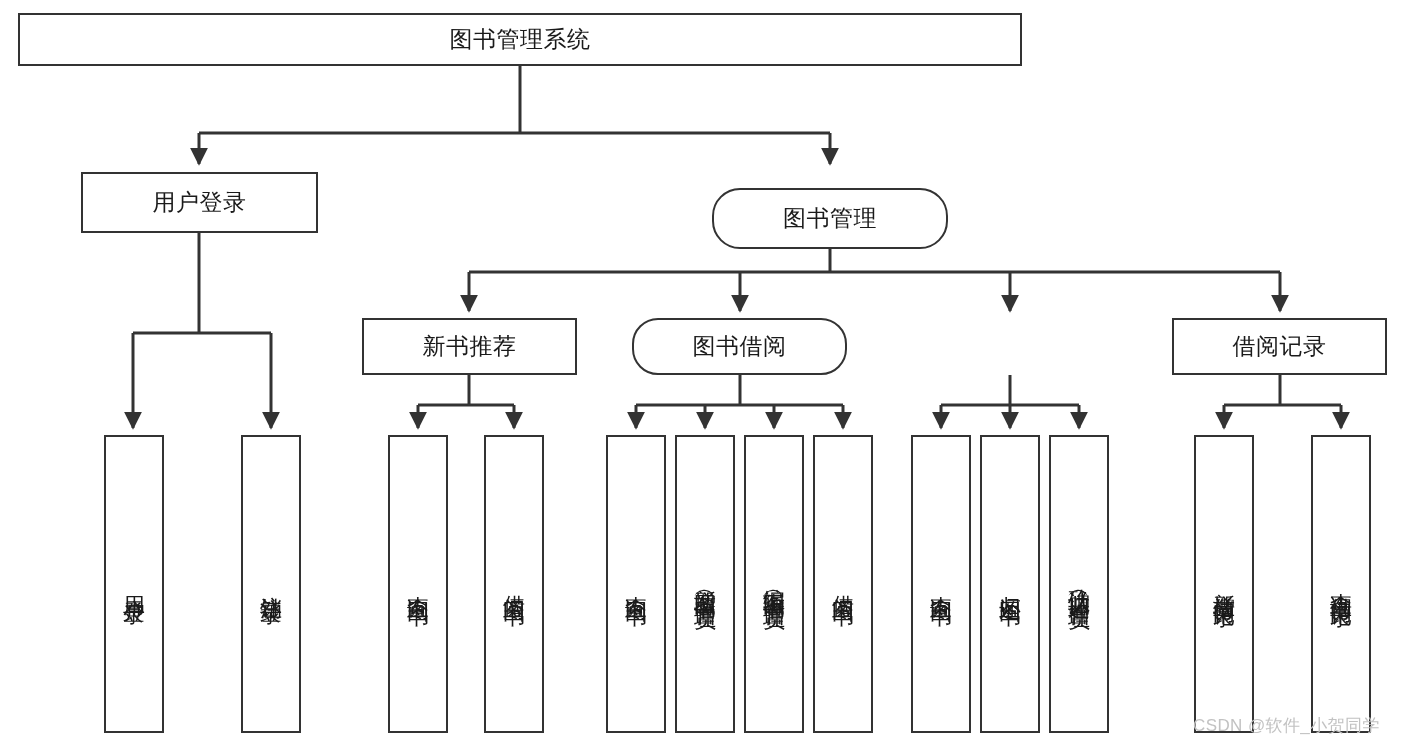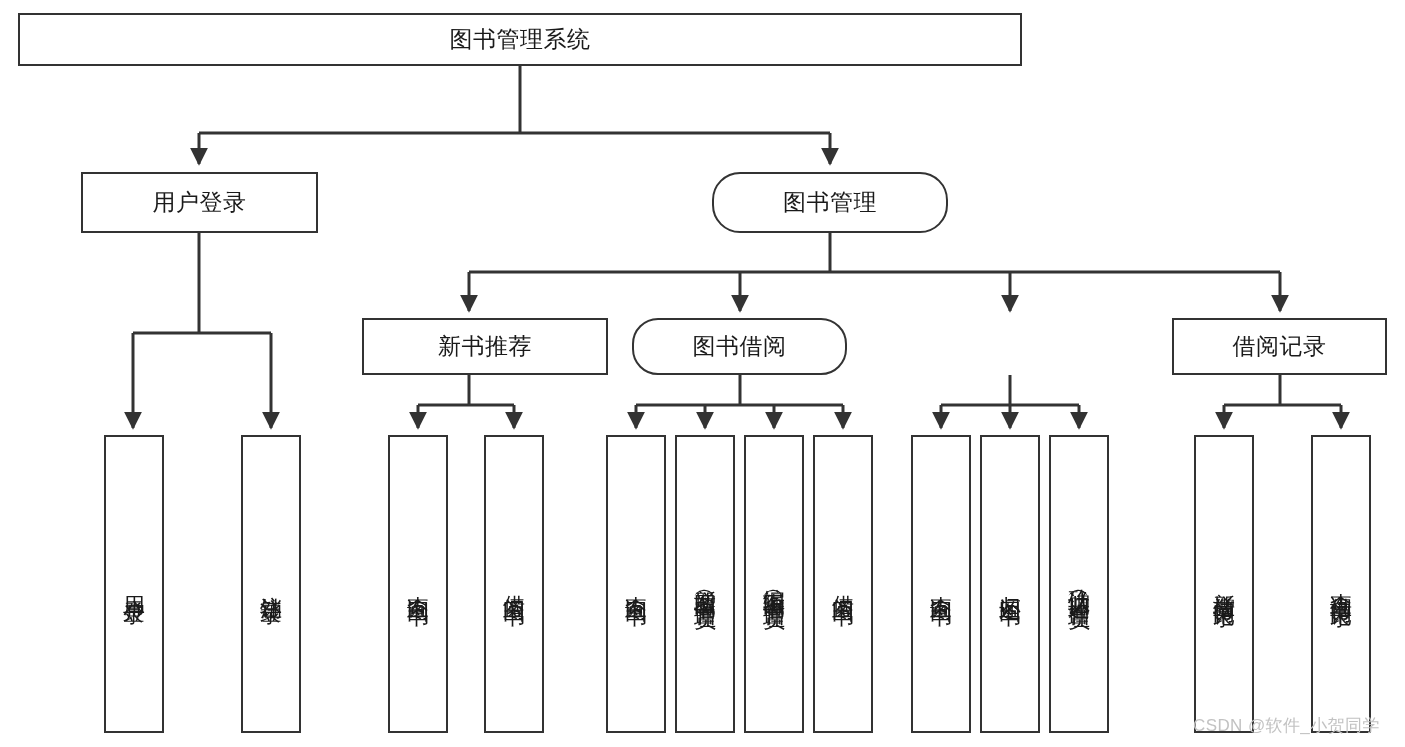--- a/index.html
+++ b/index.html
@@ -123,25 +123,25 @@
     </g>
   </svg>
 
   <div class="node horizontal" style="left:18px; top:13px; width:1004px; height:53px;">
     <span class="node-label">图书管理系统</span>
   </div>
 
   <div class="node horizontal" style="left:81px; top:172px; width:237px; height:61px;">
     <span class="node-label">用户登录</span>
   </div>
-  <div class="node horizontal" style="left:712px; top:172px; width:236px; height:61px;border-radius:28px;">
+  <div class="node horizontal" style="left:712px; top:188px; width:236px; height:61px;border-radius:28px;">
     <span class="node-label">图书管理</span>
   </div>
 
-  <div class="node horizontal" style="left:362px; top:318px; width:246px; height:57px;">
+  <div class="node horizontal" style="left:362px; top:318px; width:215px; height:57px;">
     <span class="node-label">新书推荐</span>
   </div>
   <div class="node horizontal" style="left:632px; top:318px; width:215px; height:57px;border-radius:26px;">
     <span class="node-label">图书借阅</span>
   </div>
   <div class="node horizontal" style="left:1172px; top:318px; width:215px; height:57px;">
     <span class="node-label">借阅记录</span>
   </div>
 
   <div class="node vertical" style="left:104px; top:435px; width:60px; height:298px;">

